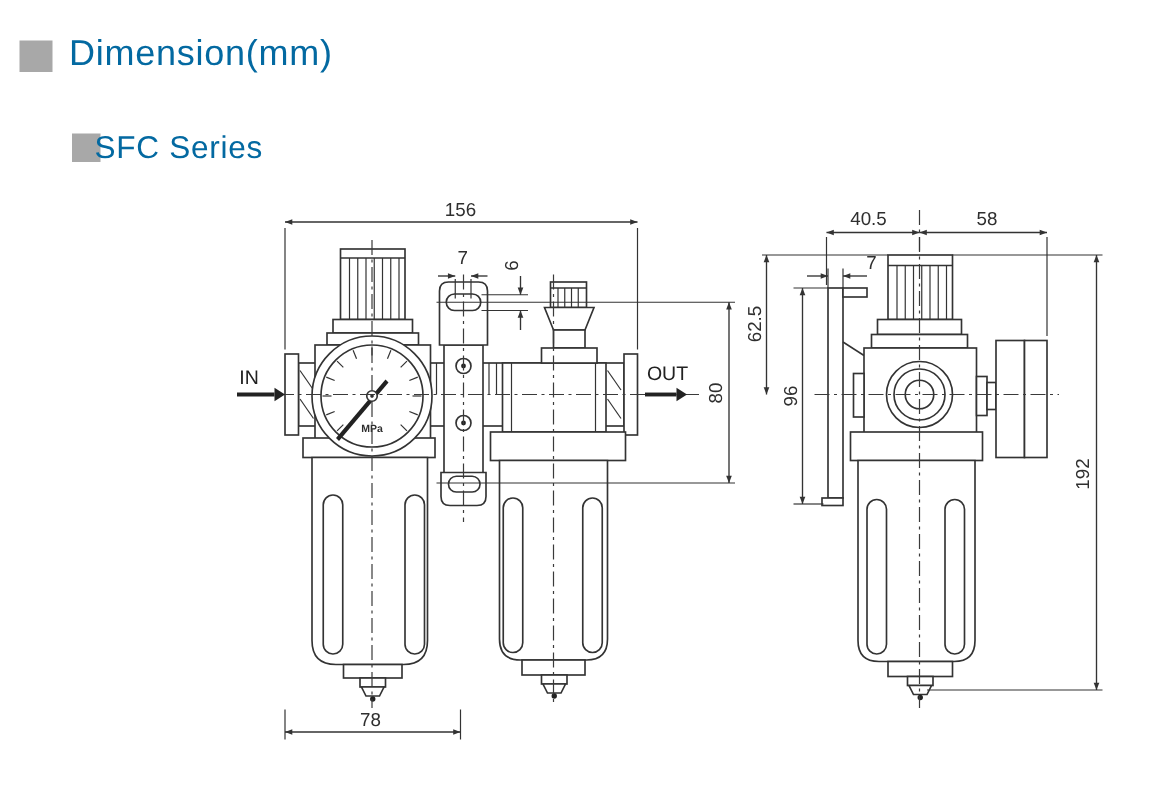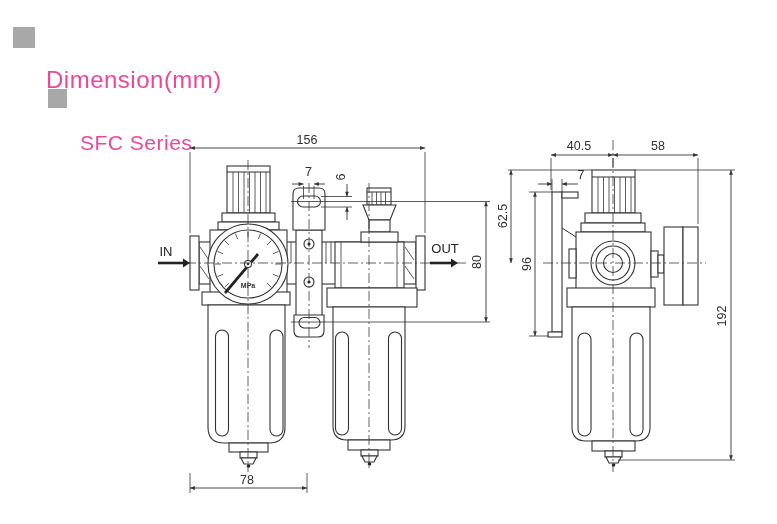--- a/index.html
+++ b/index.html
@@ -1,23 +1,23 @@
 <!DOCTYPE html>
 <html><head>
 <meta charset="utf-8">
 <style>
   html,body{margin:0;padding:0;background:#ffffff;}
   #stage{position:relative;width:777px;height:524px;background:#ffffff;overflow:hidden;
          font-family:"Liberation Sans",sans-serif;}
   .bullet{position:absolute;background:#a8a8a8;}
   #bullet-main{left:13px;top:27px;width:22px;height:21px;}
   #bullet-sub{left:48px;top:89px;width:19px;height:19px;}
-  .heading{position:absolute;color:#ec4899;white-space:nowrap;margin-top:44px;}
+  .heading{position:absolute;color:#0369a1;white-space:nowrap;}
   #title-main{left:46px;top:22px;font-size:24px;letter-spacing:0.5px;}
-  #title-sub{left:80px;top:87px;font-size:21px;letter-spacing:0.5px;}
+  #title-sub{left:63px;top:87px;font-size:21px;letter-spacing:0.5px;}
   svg{position:absolute;left:0;top:0;}
   svg *{vector-effect:none;}
   .ol{fill:#ffffff;stroke:#333333;stroke-width:1.1;}        
   .ln{fill:none;stroke:#333333;stroke-width:1;}              
   .tn{fill:none;stroke:#333333;stroke-width:0.8;}            
   .cl{fill:none;stroke:#3a3a3a;stroke-width:0.8;stroke-dasharray:10 3 2 3;} 
   .dim{fill:none;stroke:#333333;stroke-width:0.9;}
   .dimtxt{fill:#2f2f2f;font-size:12.5px;font-family:"Liberation Sans",sans-serif;}
   .smtxt{fill:#2f2f2f;font-size:7px;font-weight:bold;font-family:"Liberation Sans",sans-serif;}
   .flowtxt{fill:#222222;font-size:13px;font-family:"Liberation Sans",sans-serif;}

